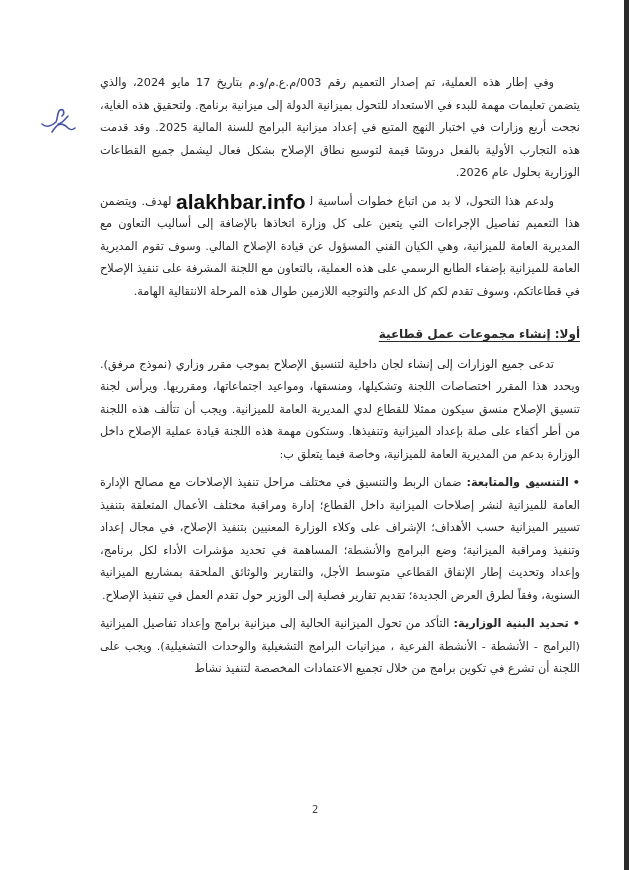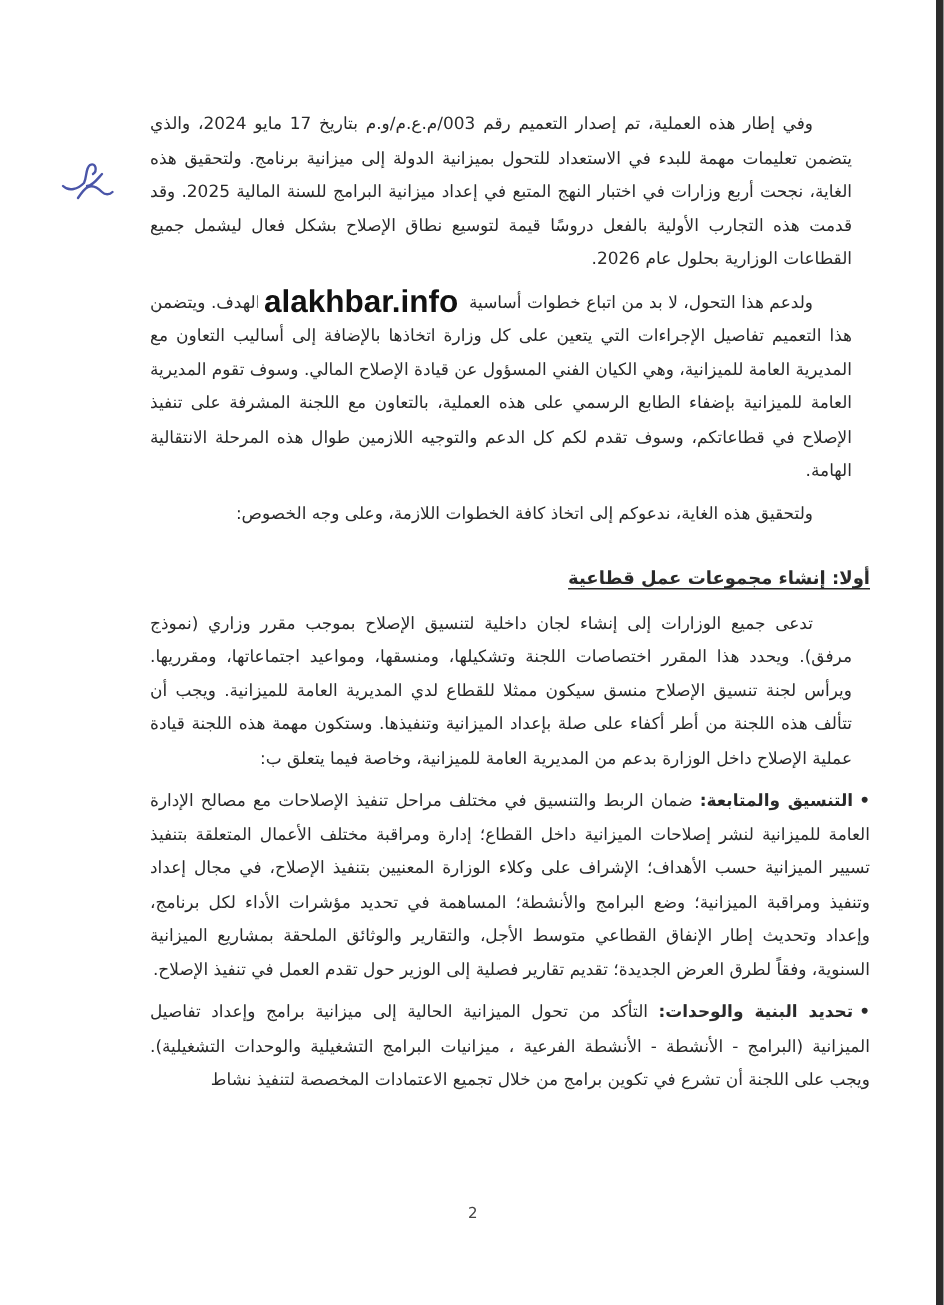--- a/index.html
+++ b/index.html
@@ -27,21 +27,21 @@
       position: absolute;
       left: 100px;
       top: 72px;
       width: 480px;
       direction: rtl;
       text-align: justify;
       font-size: 11.3px;
       line-height: 22.5px;
     }
     .para {
-      margin: 0 12px 6px 0;
+      margin: 0 0 6px 0;
       text-indent: 26px;
     }
     .section-heading {
       margin: 20px 0 8px 0;
       font-weight: bold;
       font-size: 12px;
       text-decoration: underline;
       text-underline-offset: 3px;
     }
     .bullet {
@@ -84,31 +84,30 @@
 
 <div class="signature">
   <svg width="40" height="32" viewBox="0 0 40 32">
     <path d="M4 20 C 8 24, 14 22, 18 18 C 20 14, 19 8, 22 6 C 26 4, 27 10, 24 12 M 14 28 C 18 22, 22 16, 30 24 C 32 26, 35 26, 37 24 M 20 20 C 24 20, 28 14, 30 12" fill="none" stroke="#4a55a8" stroke-width="1.6" stroke-linecap="round"></path>
   </svg>
 </div>
 
 <div class="page">
   <p class="para">وفي إطار هذه العملية، تم إصدار التعميم رقم 003/م.ع.م/و.م بتاريخ 17 مايو 2024، والذي يتضمن تعليمات مهمة للبدء في الاستعداد للتحول بميزانية الدولة إلى ميزانية برنامج. ولتحقيق هذه الغاية، نجحت أربع وزارات في اختبار النهج المتبع في إعداد ميزانية البرامج للسنة المالية 2025. وقد قدمت هذه التجارب الأولية بالفعل دروسًا قيمة لتوسيع نطاق الإصلاح بشكل فعال ليشمل جميع القطاعات الوزارية بحلول عام 2026.</p>
   <p class="para">ولدعم هذا التحول، لا بد من اتباع خطوات أساسية لتوجيه مصالحكم لتحقيق هذا الهدف. ويتضمن هذا التعميم تفاصيل الإجراءات التي يتعين على كل وزارة اتخاذها بالإضافة إلى أساليب التعاون مع المديرية العامة للميزانية، وهي الكيان الفني المسؤول عن قيادة الإصلاح المالي. وسوف تقوم المديرية العامة للميزانية بإضفاء الطابع الرسمي على هذه العملية، بالتعاون مع اللجنة المشرفة على تنفيذ الإصلاح في قطاعاتكم، وسوف تقدم لكم كل الدعم والتوجيه اللازمين طوال هذه المرحلة الانتقالية الهامة.</p>
-  <p class="para">ولتحقيق هذه الغاية، ندعوكم إلى اتخاذ كافة الخطوات اللازمة، وعلى وجه الخصوص:</p>
 
   <div class="section-heading">أولا: إنشاء مجموعات عمل قطاعية</div>
 
   <p class="para">تدعى جميع الوزارات إلى إنشاء لجان داخلية لتنسيق الإصلاح بموجب مقرر وزاري (نموذج مرفق). ويحدد هذا المقرر اختصاصات اللجنة وتشكيلها، ومنسقها، ومواعيد اجتماعاتها، ومقرريها. ويرأس لجنة تنسيق الإصلاح منسق سيكون ممثلا للقطاع لدي المديرية العامة للميزانية. ويجب أن تتألف هذه اللجنة من أطر أكفاء على صلة بإعداد الميزانية وتنفيذها. وستكون مهمة هذه اللجنة قيادة عملية الإصلاح داخل الوزارة بدعم من المديرية العامة للميزانية، وخاصة فيما يتعلق ب:</p>
 
   <p class="bullet">
     <span class="dot">•</span><span class="term">التنسيق والمتابعة:</span>
     <span>ضمان الربط والتنسيق في مختلف مراحل تنفيذ الإصلاحات مع مصالح الإدارة العامة للميزانية لنشر إصلاحات الميزانية داخل القطاع؛ إدارة ومراقبة مختلف الأعمال المتعلقة بتنفيذ تسيير الميزانية حسب الأهداف؛ الإشراف على وكلاء الوزارة المعنيين بتنفيذ الإصلاح، في مجال إعداد وتنفيذ ومراقبة الميزانية؛ وضع البرامج والأنشطة؛ المساهمة في تحديد مؤشرات الأداء لكل برنامج، وإعداد وتحديث إطار الإنفاق القطاعي متوسط الأجل، والتقارير والوثائق الملحقة بمشاريع الميزانية السنوية، وفقاً لطرق العرض الجديدة؛ تقديم تقارير فصلية إلى الوزير حول تقدم العمل في تنفيذ الإصلاح.</span>
   </p>
   <p class="bullet">
-    <span class="dot">•</span><span class="term">تحديد البنية والوحدات:</span>
+    <span class="dot">•</span><span class="term">تحديد البنية الوزارية:</span>
     <span>التأكد من تحول الميزانية الحالية إلى ميزانية برامج وإعداد تفاصيل الميزانية (البرامج - الأنشطة - الأنشطة الفرعية ، ميزانيات البرامج التشغيلية والوحدات التشغيلية). ويجب على اللجنة أن تشرع في تكوين برامج من خلال تجميع الاعتمادات المخصصة لتنفيذ نشاط</span>
   </p>
 </div>
 
 <div class="watermark">alakhbar.info</div>
 
 <div class="page-number">2</div>
 
 </body></html>

